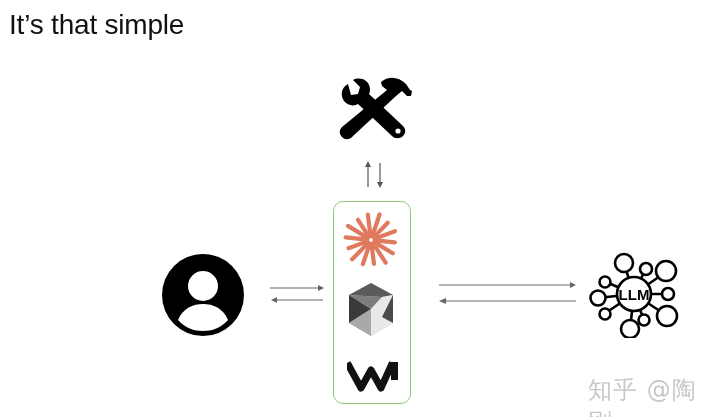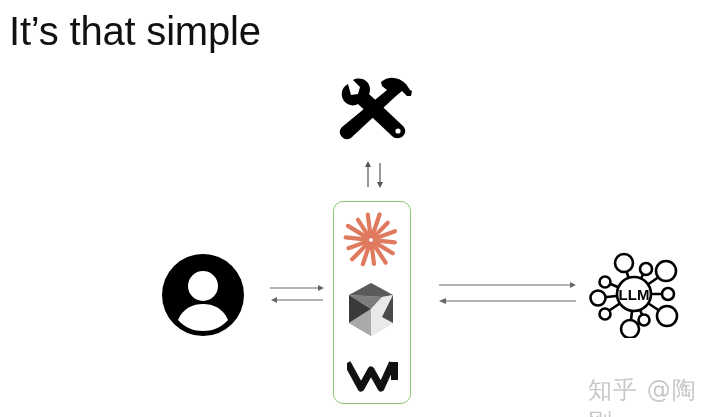--- a/index.html
+++ b/index.html
@@ -1,17 +1,17 @@
 <!DOCTYPE html>
 <html><head>
 <meta charset="utf-8">
 <style>
   html, body { margin:0; padding:0; background:#ffffff; }
   body { width:719px; height:417px; position:relative; overflow:hidden; font-family:"Liberation Sans", sans-serif; }
-  .title { position:absolute; left:9px; top:9px; font-size:40px; color:#111; font-family:"Liberation Sans", sans-serif; letter-spacing:-0.2px; }
+  .title { position:absolute; left:9px; top:9px; font-size:28px; color:#111; font-family:"Liberation Sans", sans-serif; letter-spacing:-0.2px; }
   .abs { position:absolute; }
   .hub { position:absolute; left:333px; top:201px; width:78px; height:203px; border:1.2px solid #8cc87a; border-radius:10px; box-sizing:border-box; }
   .watermark { position:absolute; left:588px; top:374px; font-size:24px; color:#c8c8c8; font-family:"DejaVu Sans", sans-serif; letter-spacing:1px; }
 </style>
 </head>
 <body>
 
 <div class="title">It’s that simple</div>
 
 <svg class="abs" style="left:336px;top:74px" width="78" height="68" viewBox="0 0 78 68">

